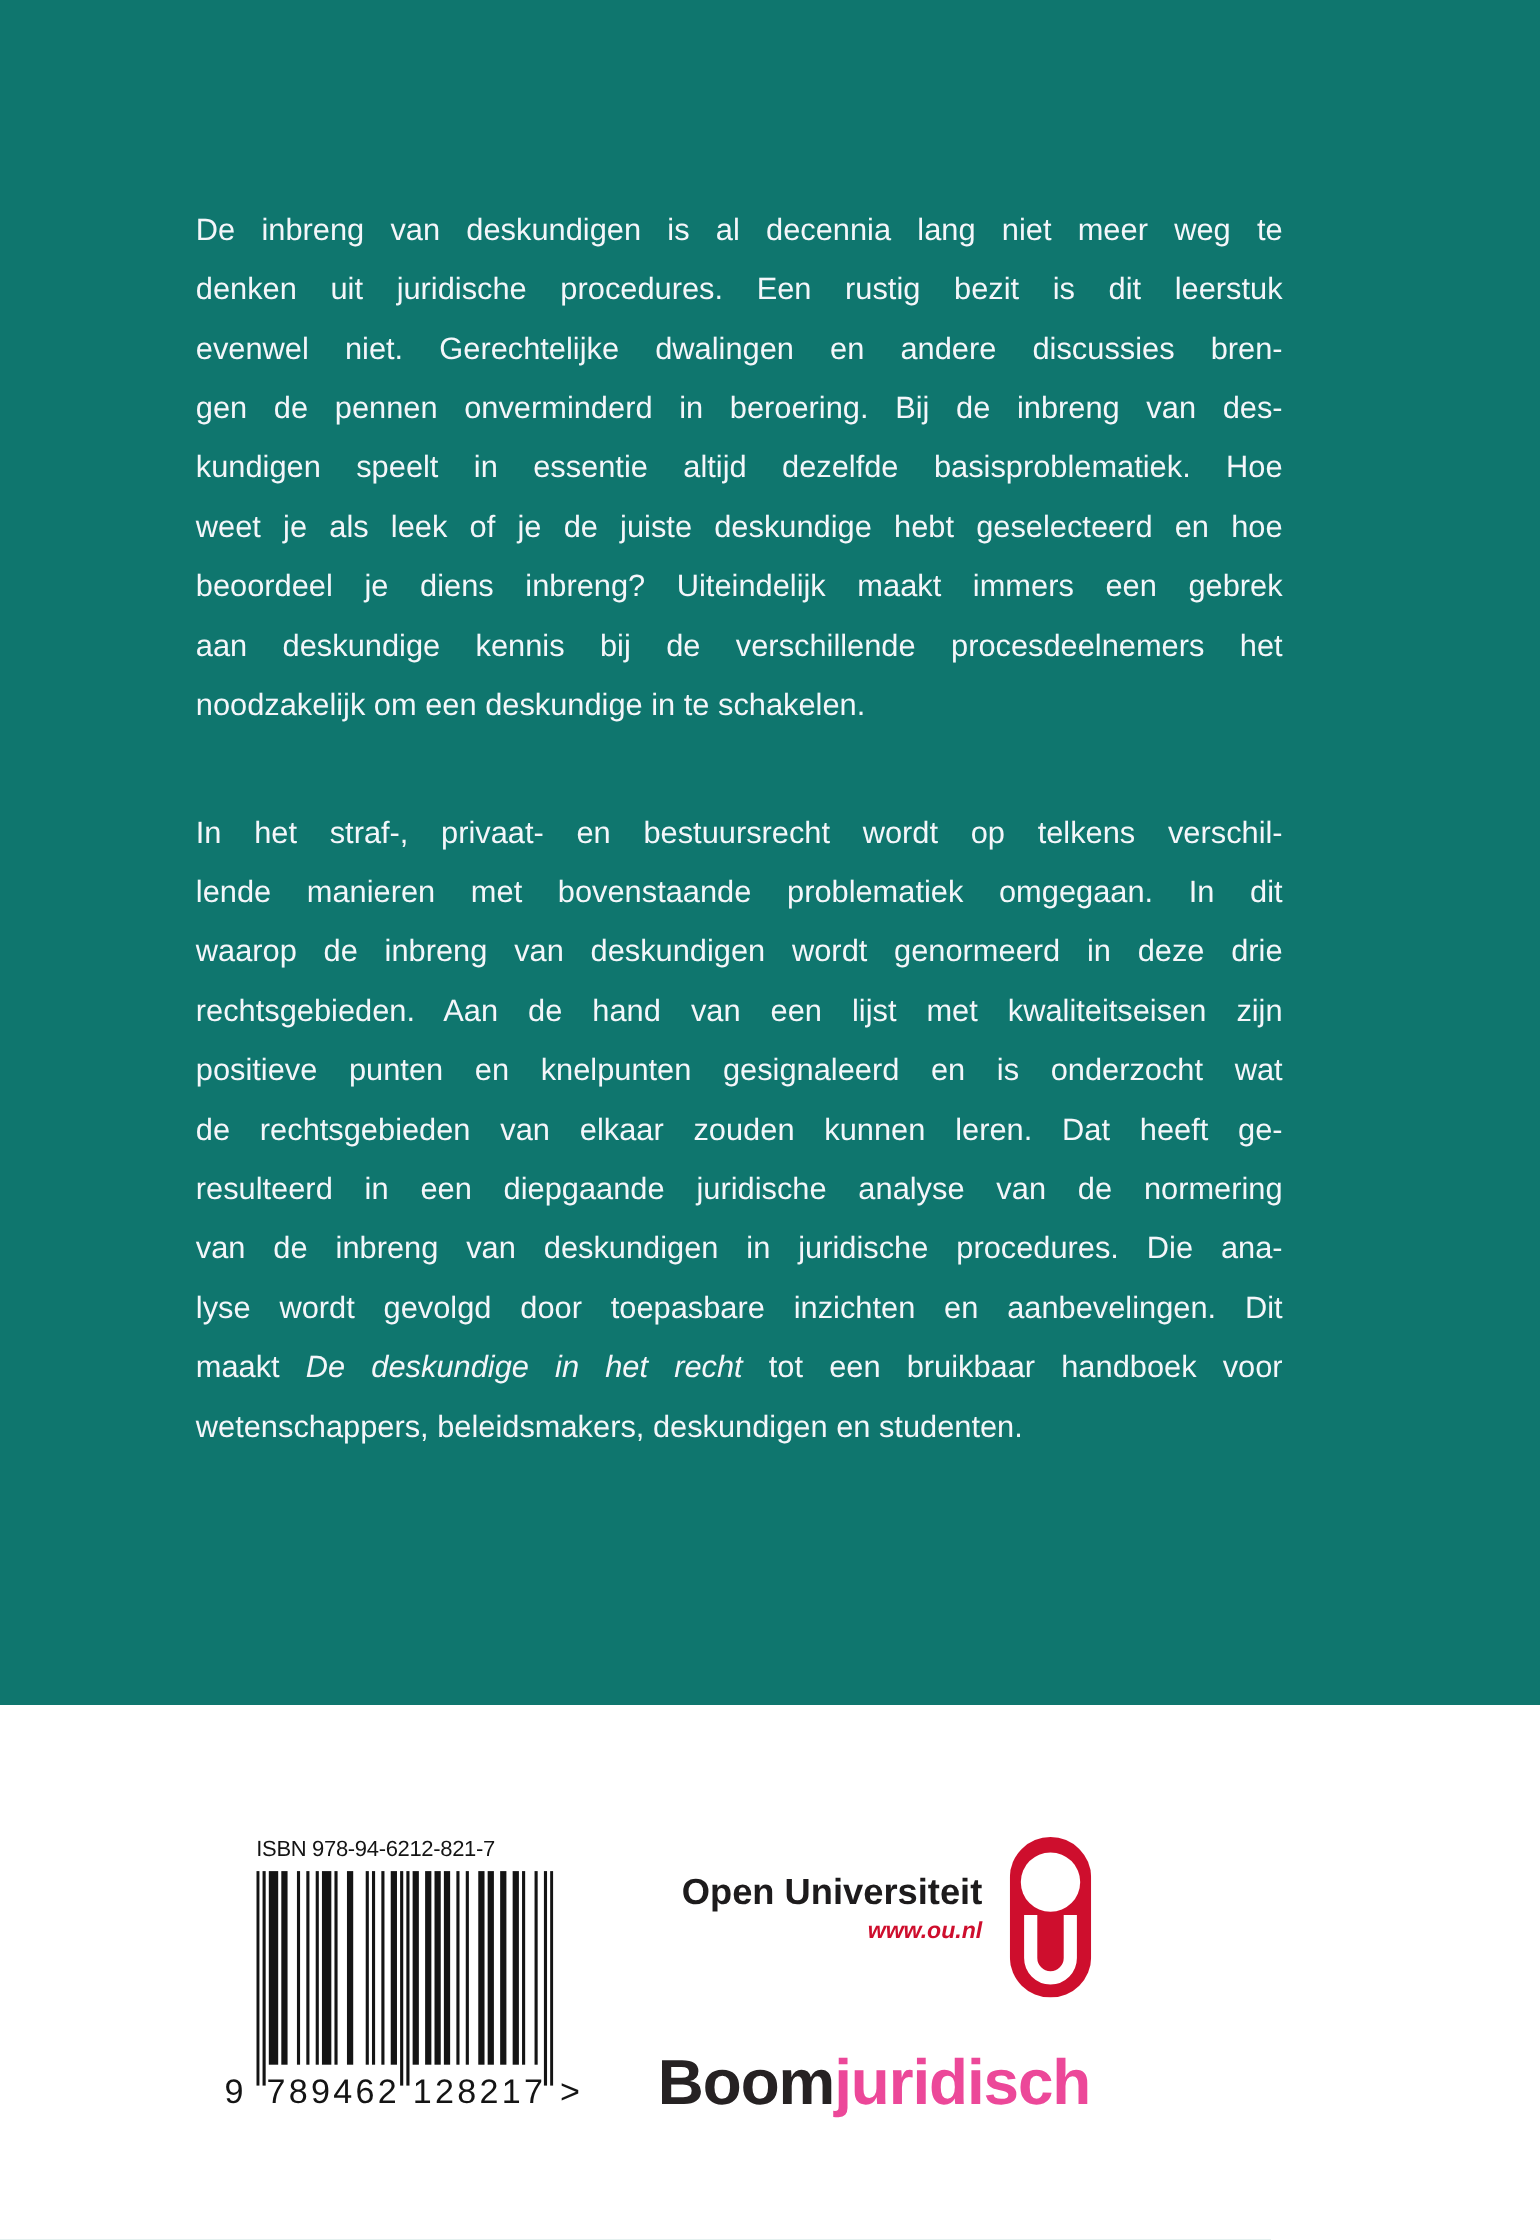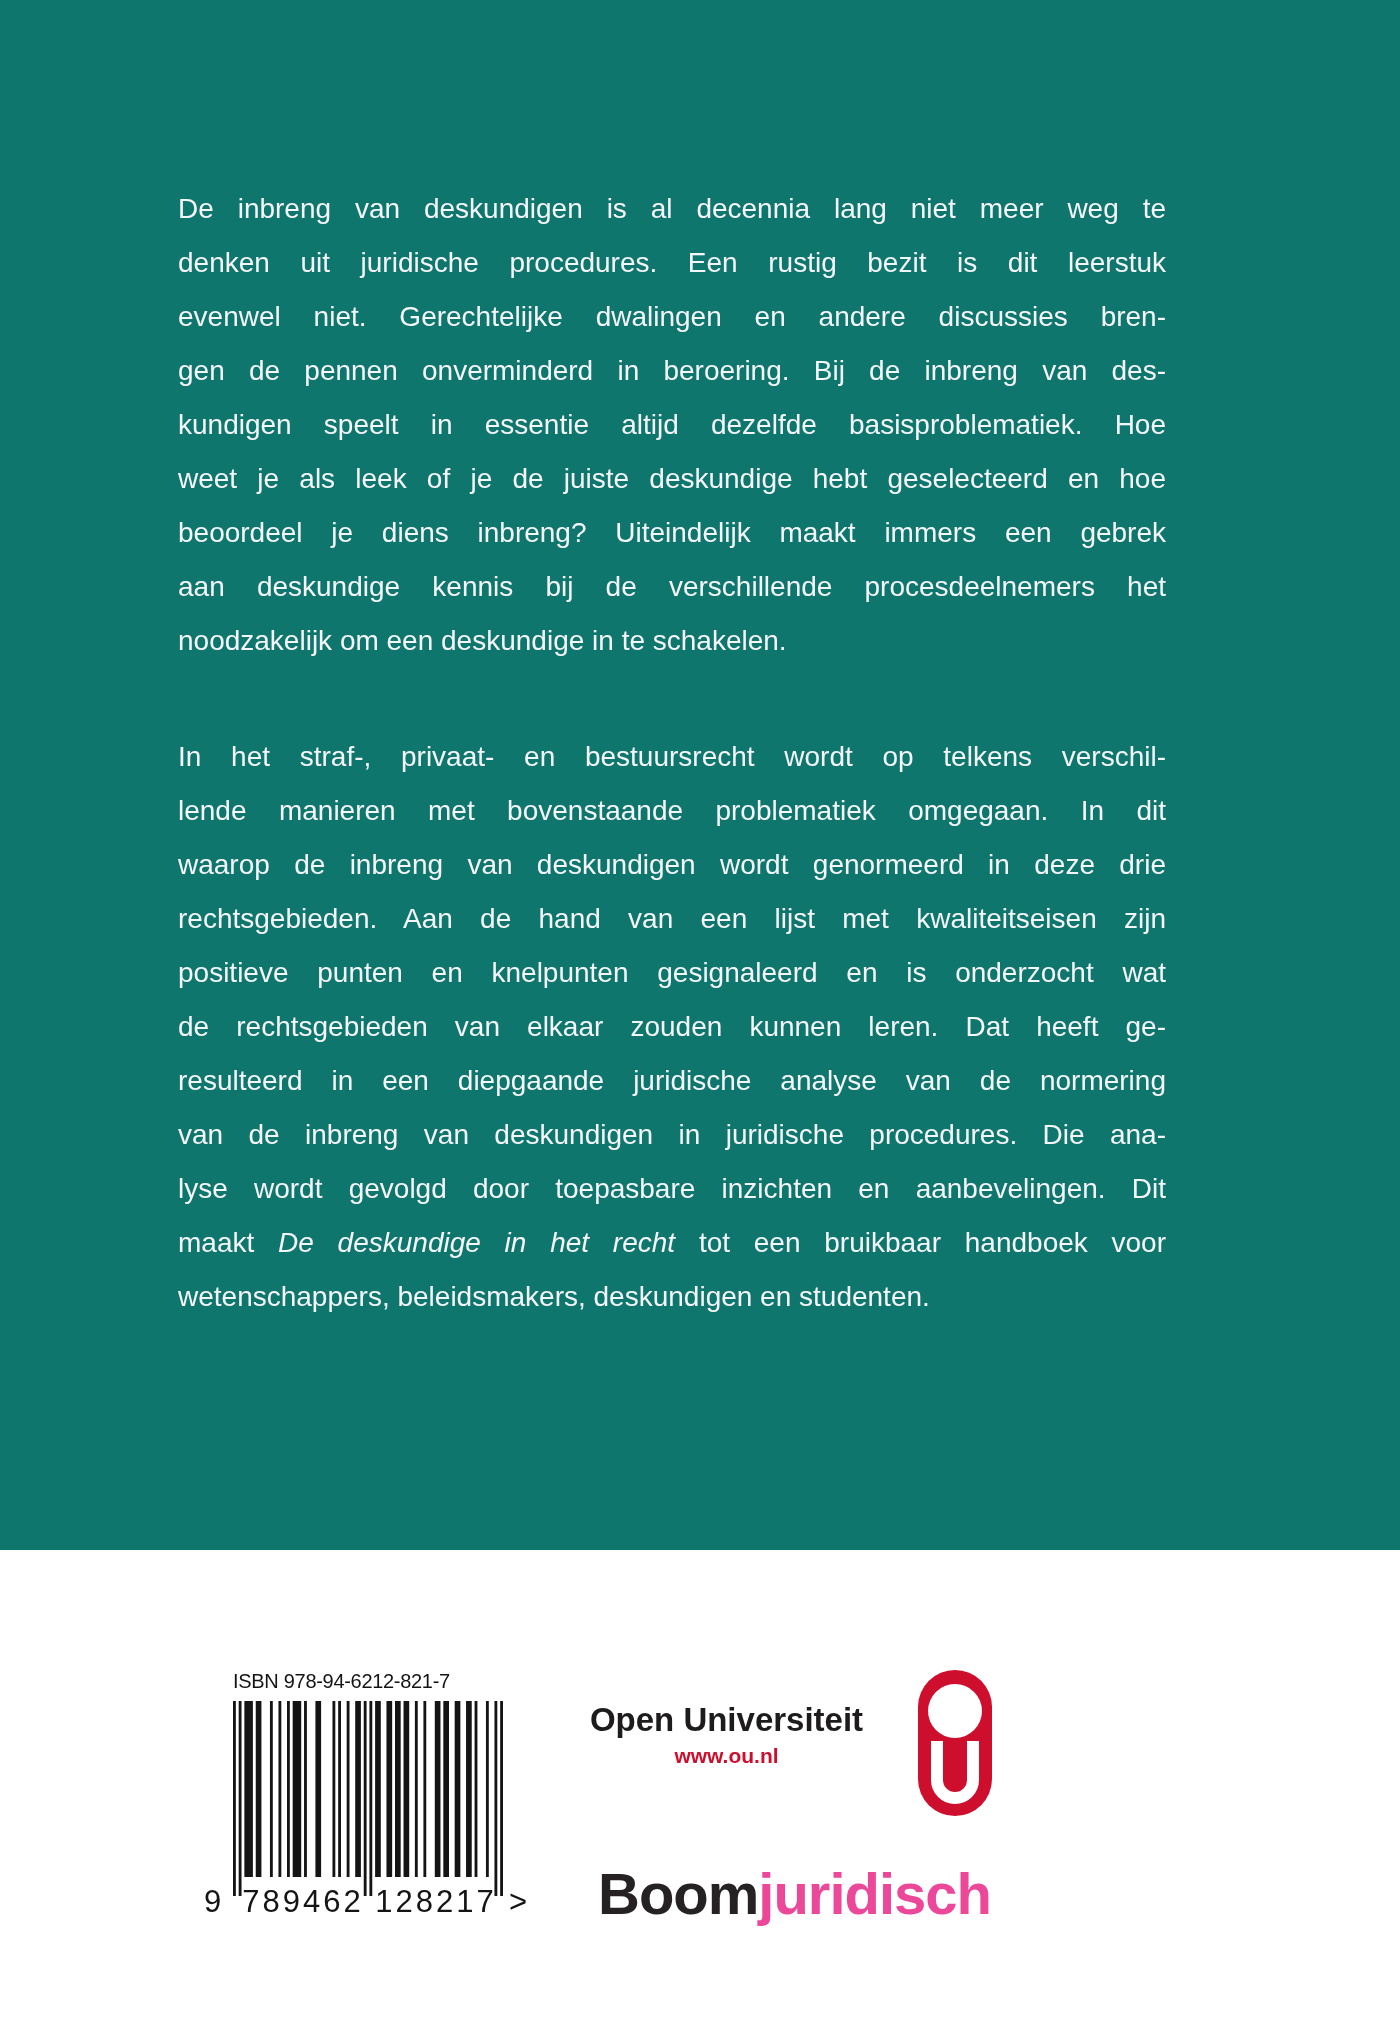--- a/index.html
+++ b/index.html
@@ -34,24 +34,24 @@
   .bc-digit, .bc-group, .bc-arrow {
     position:absolute; top:1884px; font-size:31px; color:#141414;
   }
   .bc-9 { left:204px; }
   .bc-g1 { left:241px; width:124px; text-align:center; letter-spacing:3px; }
   .bc-g2 { left:374px; width:124px; text-align:center; letter-spacing:3px; }
   .bc-arrow { left:509px; }
 
   .ou-text {
     position:absolute; left:560px; top:1702px; width:333px;
-    text-align:center;
+    text-align:right;
   }
   .ou-name { font-size:33px; font-weight:bold; color:#1D1B1C; line-height:36px; }
-  .ou-url  { margin-top:6px; font-size:21px; font-weight:bold; color:#CE0E2D; line-height:24px; }
+  .ou-url  { margin-top:6px; font-size:21px; font-weight:bold; color:#CE0E2D; line-height:24px;font-style:italic; }
   .ou-mark { position:absolute; left:918px; top:1670px; }
 
   .boom {
     position:absolute; left:598px; top:1862px;
     font-size:58px; font-weight:bold; letter-spacing:-1px; line-height:64px;
   }
   .boom-b { color:#262223; }
   .boom-j { color:#ec4899; }
 </style>
 </head>

